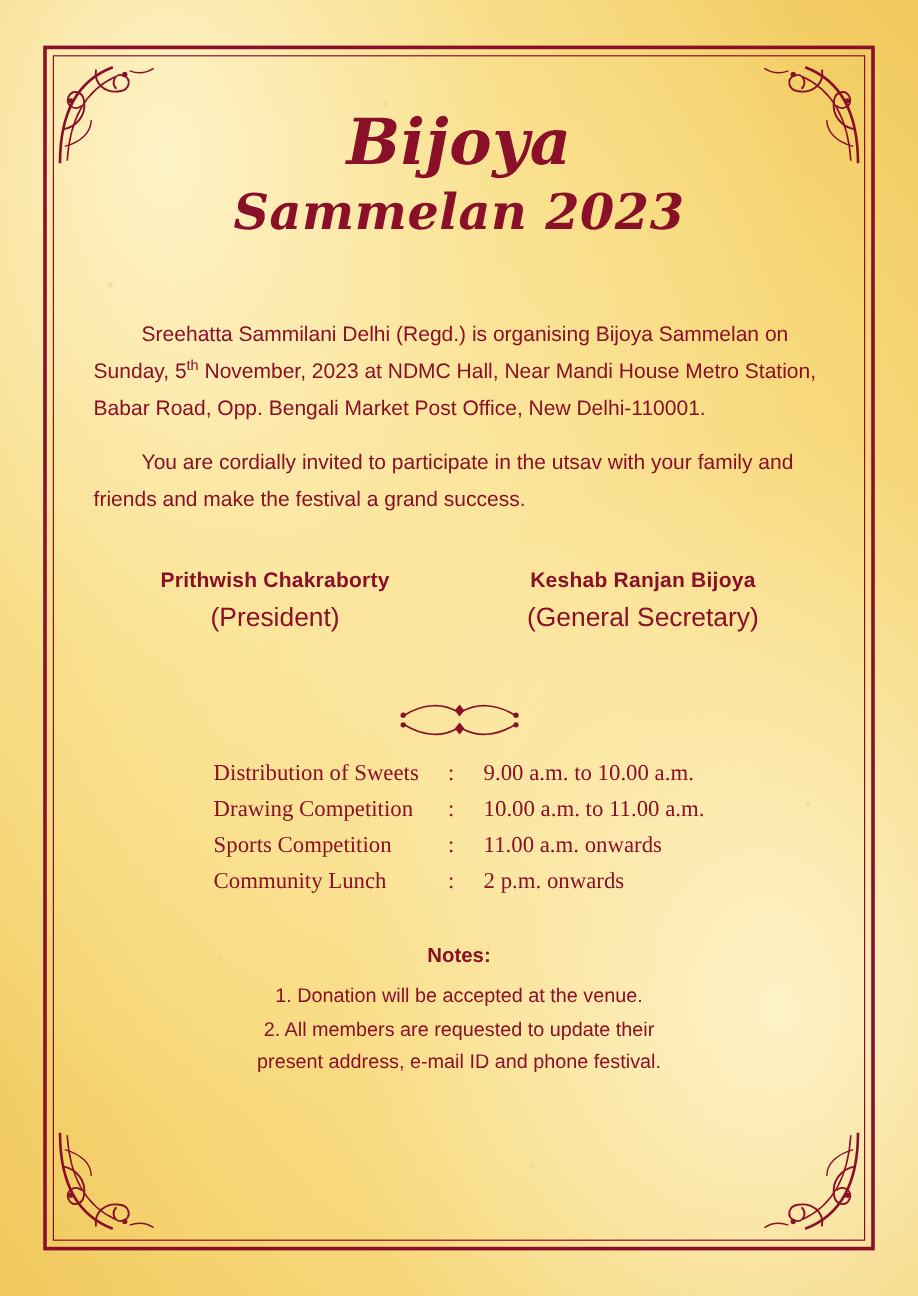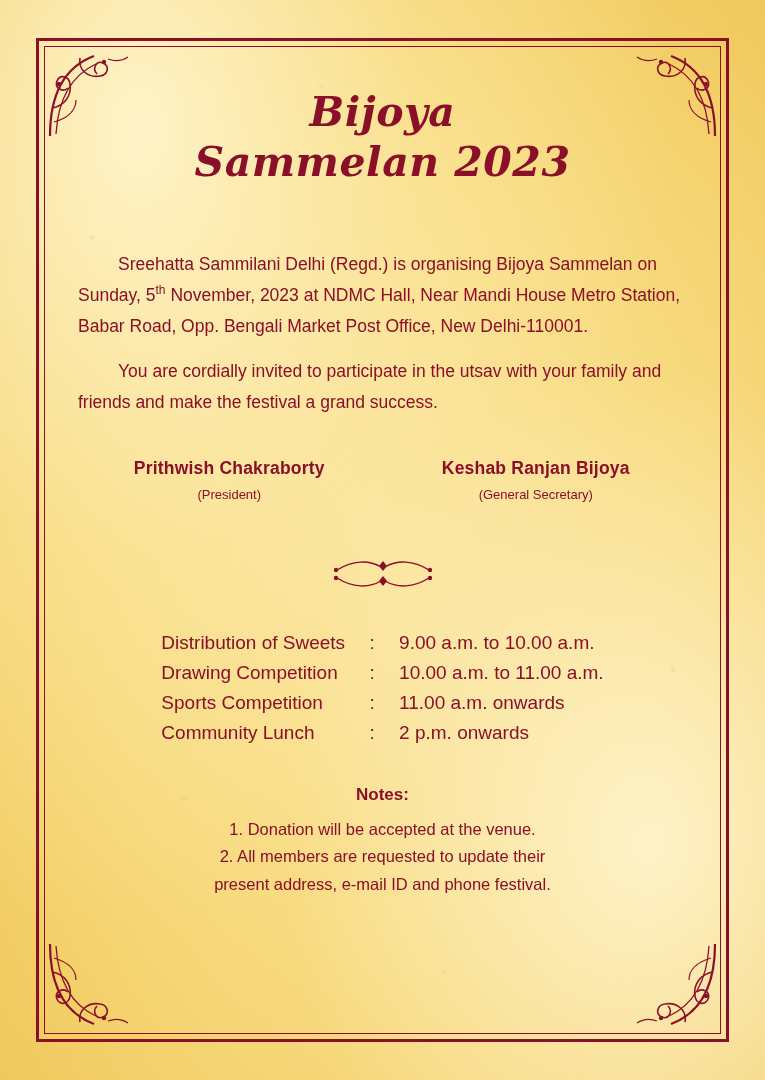--- a/index.html
+++ b/index.html
@@ -77,21 +77,21 @@
   .title {
     text-align: center;
     color: #8a0f28;
     font-family: "DejaVu Serif", serif;
     font-style: italic;
     font-weight: bold;
     line-height: 1.18;
     letter-spacing: 0.5px;
     margin-top: 18px;
   }
-  .title .line1 { font-size: 41px; display: block; }
+  .title .line1 { font-size: 53px; display: block; }
   .title .line2 { font-size: 41px; display: block; margin-top: 2px; }
 
   .body-text {
     margin-top: 62px;
     color: #8a0f28;
     font-size: 17.5px;
     line-height: 1.78;
     padding: 0 18px;
   }
   .body-text p { margin: 0 0 14px 0; }
@@ -109,21 +109,21 @@
   .sig {
     text-align: center;
     flex: 1;
   }
   .sig .name {
     font-size: 17.5px;
     font-weight: bold;
     letter-spacing: 0.2px;
   }
   .sig .role {
-    font-size: 13px;
+    font-size: 22px;
     margin-top: 8px;
   }
 
   .programme-wrap {
     margin-top: 56px;
     display: flex;
     flex-direction: column;
     align-items: center;
   }
   .orn {
@@ -146,24 +146,24 @@
   }
   .prog-badge span {
     color: #ffe9a8;
     font-family: "DejaVu Serif", serif;
     font-weight: bold;
     font-size: 22px;
     letter-spacing: 2px;
   }
 
   .programme-table {
-    margin: 38px auto 0 auto;
+    margin: 14px auto 0 auto;
     border-collapse: collapse;
     color: #8a0f28;
-    font-family: Liberation Sans, sans-serif;
+    font-family: Liberation Serif, serif;
     font-size: 19px;
   }
   .programme-table td {
     padding: 4px 0;
     vertical-align: top;
   }
   .programme-table td.item { padding-right: 22px; }
   .programme-table td.colon { padding-right: 22px; text-align: center; width: 10px; }
 
   .notes {

